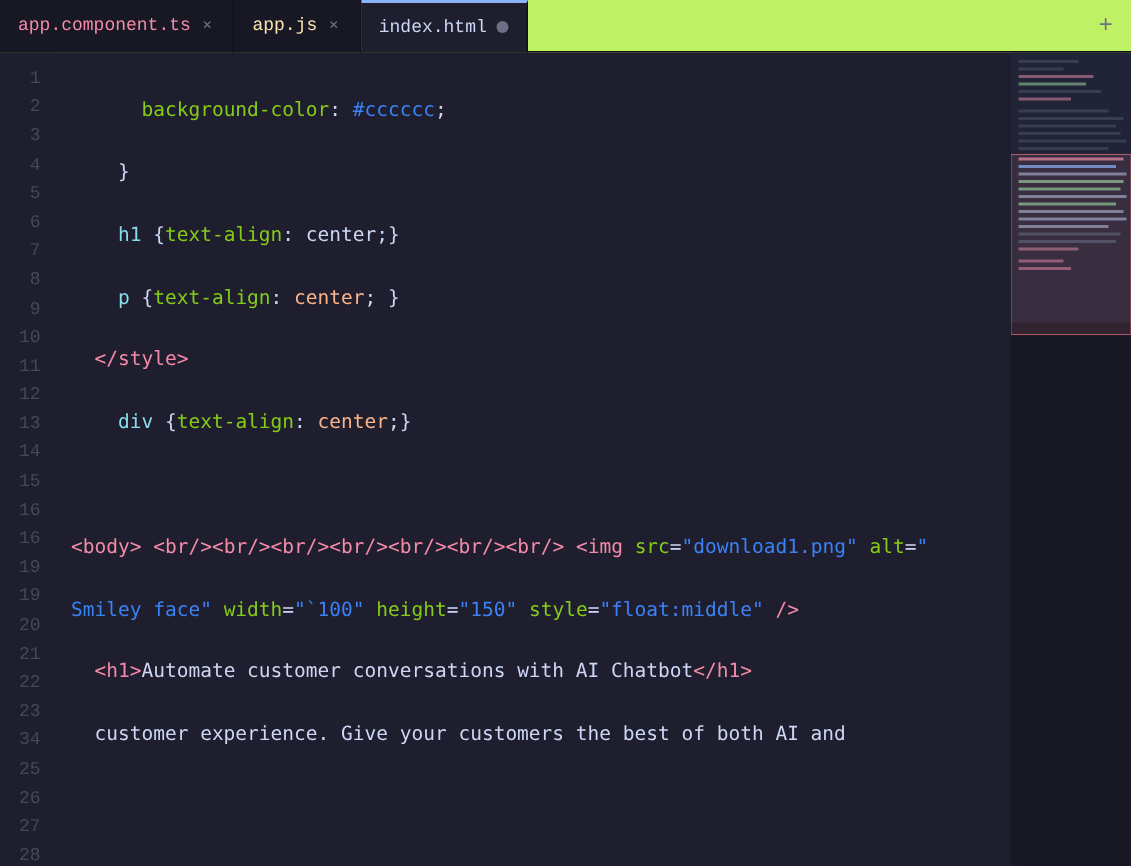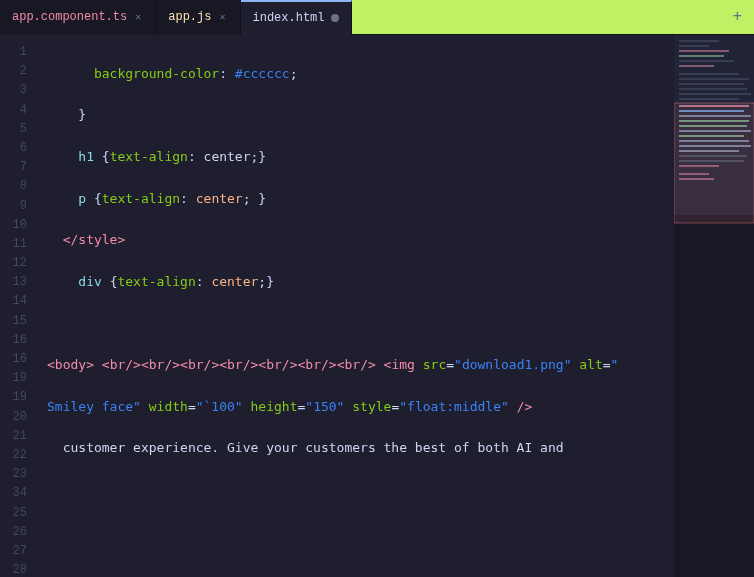--- a/index.html
+++ b/index.html
@@ -179,20 +179,21 @@
 <code>      <span class="kw-attr">background-color</span><span class="kw-white">: </span><span class="kw-green">#cccccc</span><span class="kw-white">;</span></code>
 <code>    <span class="kw-white">}</span></code>
 <code>    <span class="kw-cyan">h1</span> <span class="kw-white">{</span><span class="kw-attr">text-align</span><span class="kw-white">: </span><span class="kw-kw-orange">center</span><span class="kw-white">;}</span></code>
 <code>    <span class="kw-cyan">p</span> <span class="kw-white">{</span><span class="kw-attr">text-align</span><span class="kw-white">: </span><span class="kw-orange">center</span><span class="kw-white">; }</span></code>
 <code>  <span class="kw-tag">&lt;/</span><span class="kw-red">style</span><span class="kw-tag">&gt;</span></code>
 <code>    <span class="kw-cyan">div</span> <span class="kw-white">{</span><span class="kw-attr">text-align</span><span class="kw-white">: </span><span class="kw-orange">center</span><span class="kw-white">;}</span></code>
 <code></code>
 <code></code>
 <code><span class="kw-tag">&lt;</span><span class="kw-red">body</span><span class="kw-tag">&gt;</span> <span class="kw-tag">&lt;</span><span class="kw-red">br</span><span class="kw-tag">/&gt;&lt;</span><span class="kw-red">br</span><span class="kw-tag">/&gt;&lt;</span><span class="kw-red">br</span><span class="kw-tag">/&gt;&lt;</span><span class="kw-red">br</span><span class="kw-tag">/&gt;&lt;</span><span class="kw-red">br</span><span class="kw-tag">/&gt;&lt;</span><span class="kw-red">br</span><span class="kw-tag">/&gt;&lt;</span><span class="kw-red">br</span><span class="kw-tag">/&gt;</span> <span class="kw-tag">&lt;</span><span class="kw-red">img</span> <span class="kw-attr">src</span><span class="kw-white">=</span><span class="kw-green">"download1.png"</span> <span class="kw-attr">alt</span><span class="kw-white">=</span><span class="kw-green">"</span></code>
 <code><span class="kw-green">Smiley face"</span> <span class="kw-attr">width</span><span class="kw-white">=</span><span class="kw-green">"`100"</span> <span class="kw-attr">height</span><span class="kw-white">=</span><span class="kw-green">"150"</span> <span class="kw-attr">style</span><span class="kw-white">=</span><span class="kw-green">"float:middle"</span> <span class="kw-tag">/&gt;</span></code>
+<code>  <span class="kw-tag">&lt;</span><span class="kw-red">h1</span><span class="kw-tag">&gt;</span><span class="kw-white">Automate customer conversations with AI Chatbot</span><span class="kw-tag">&lt;/</span><span class="kw-red">h1</span><span class="kw-tag">&gt;</span></code>
 <code><span class="kw-white">  customer experience. Give your customers the best of both AI and</span></code>
 
 
 
 
 
 
 
 
 

